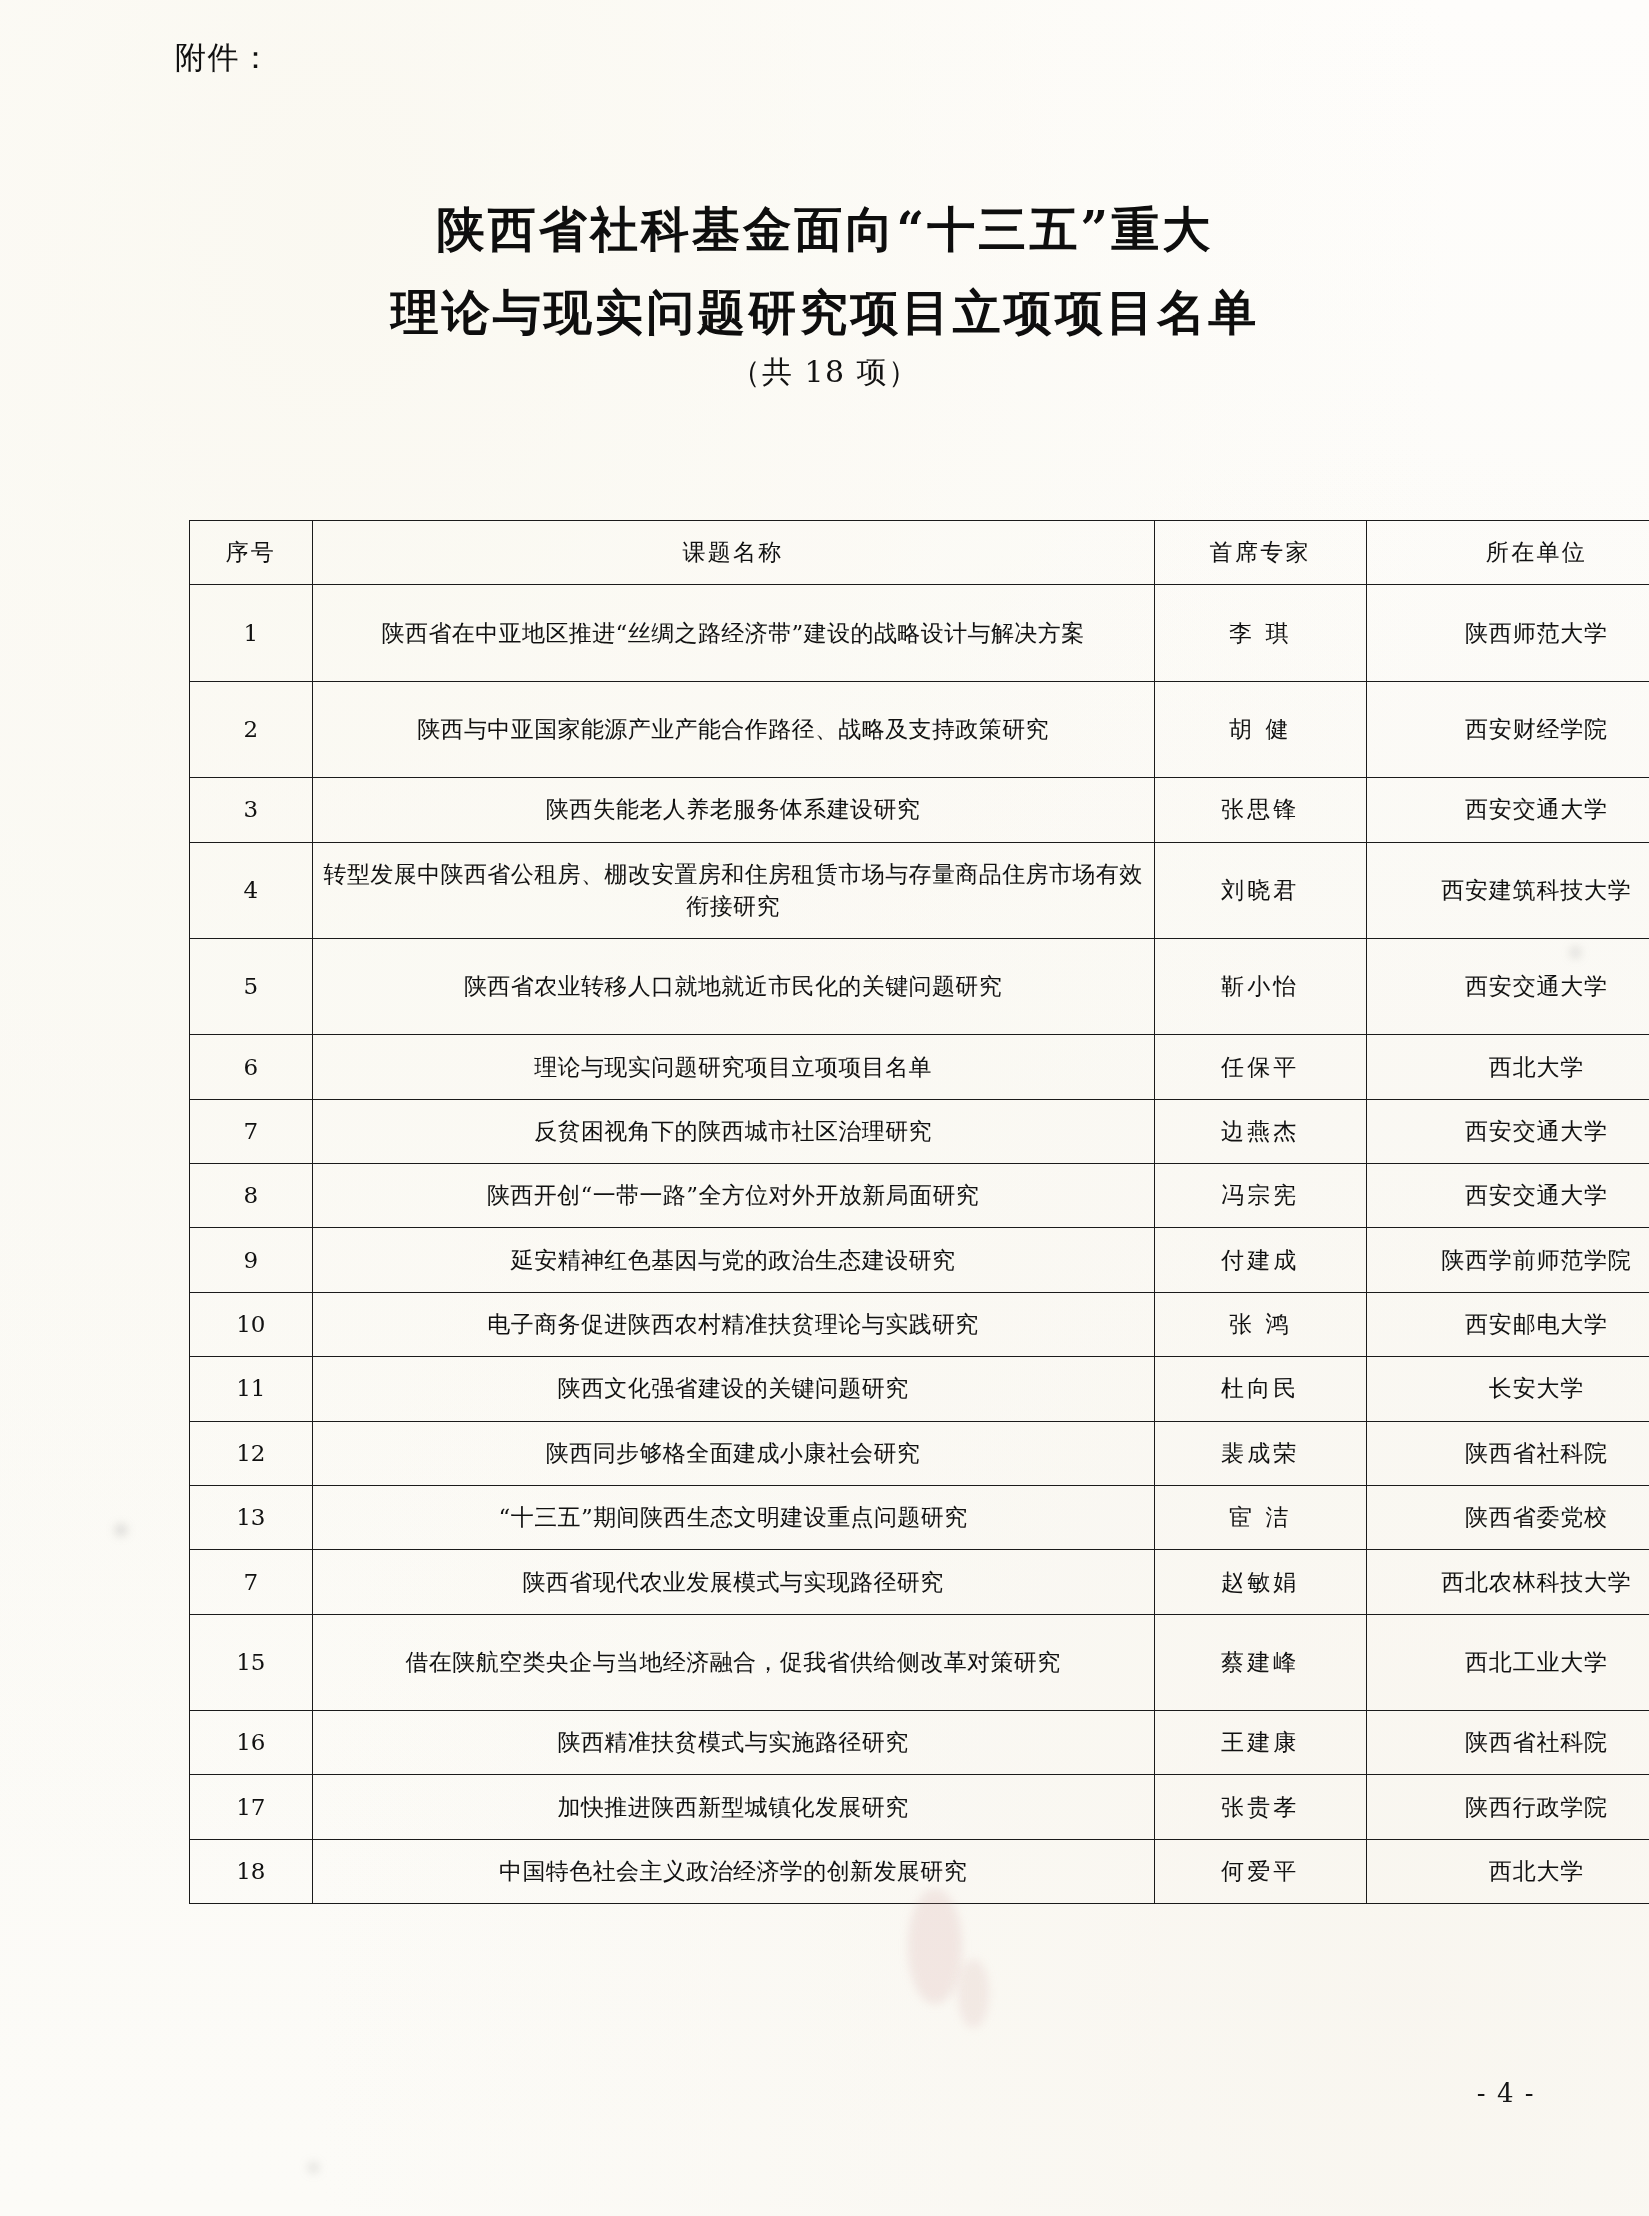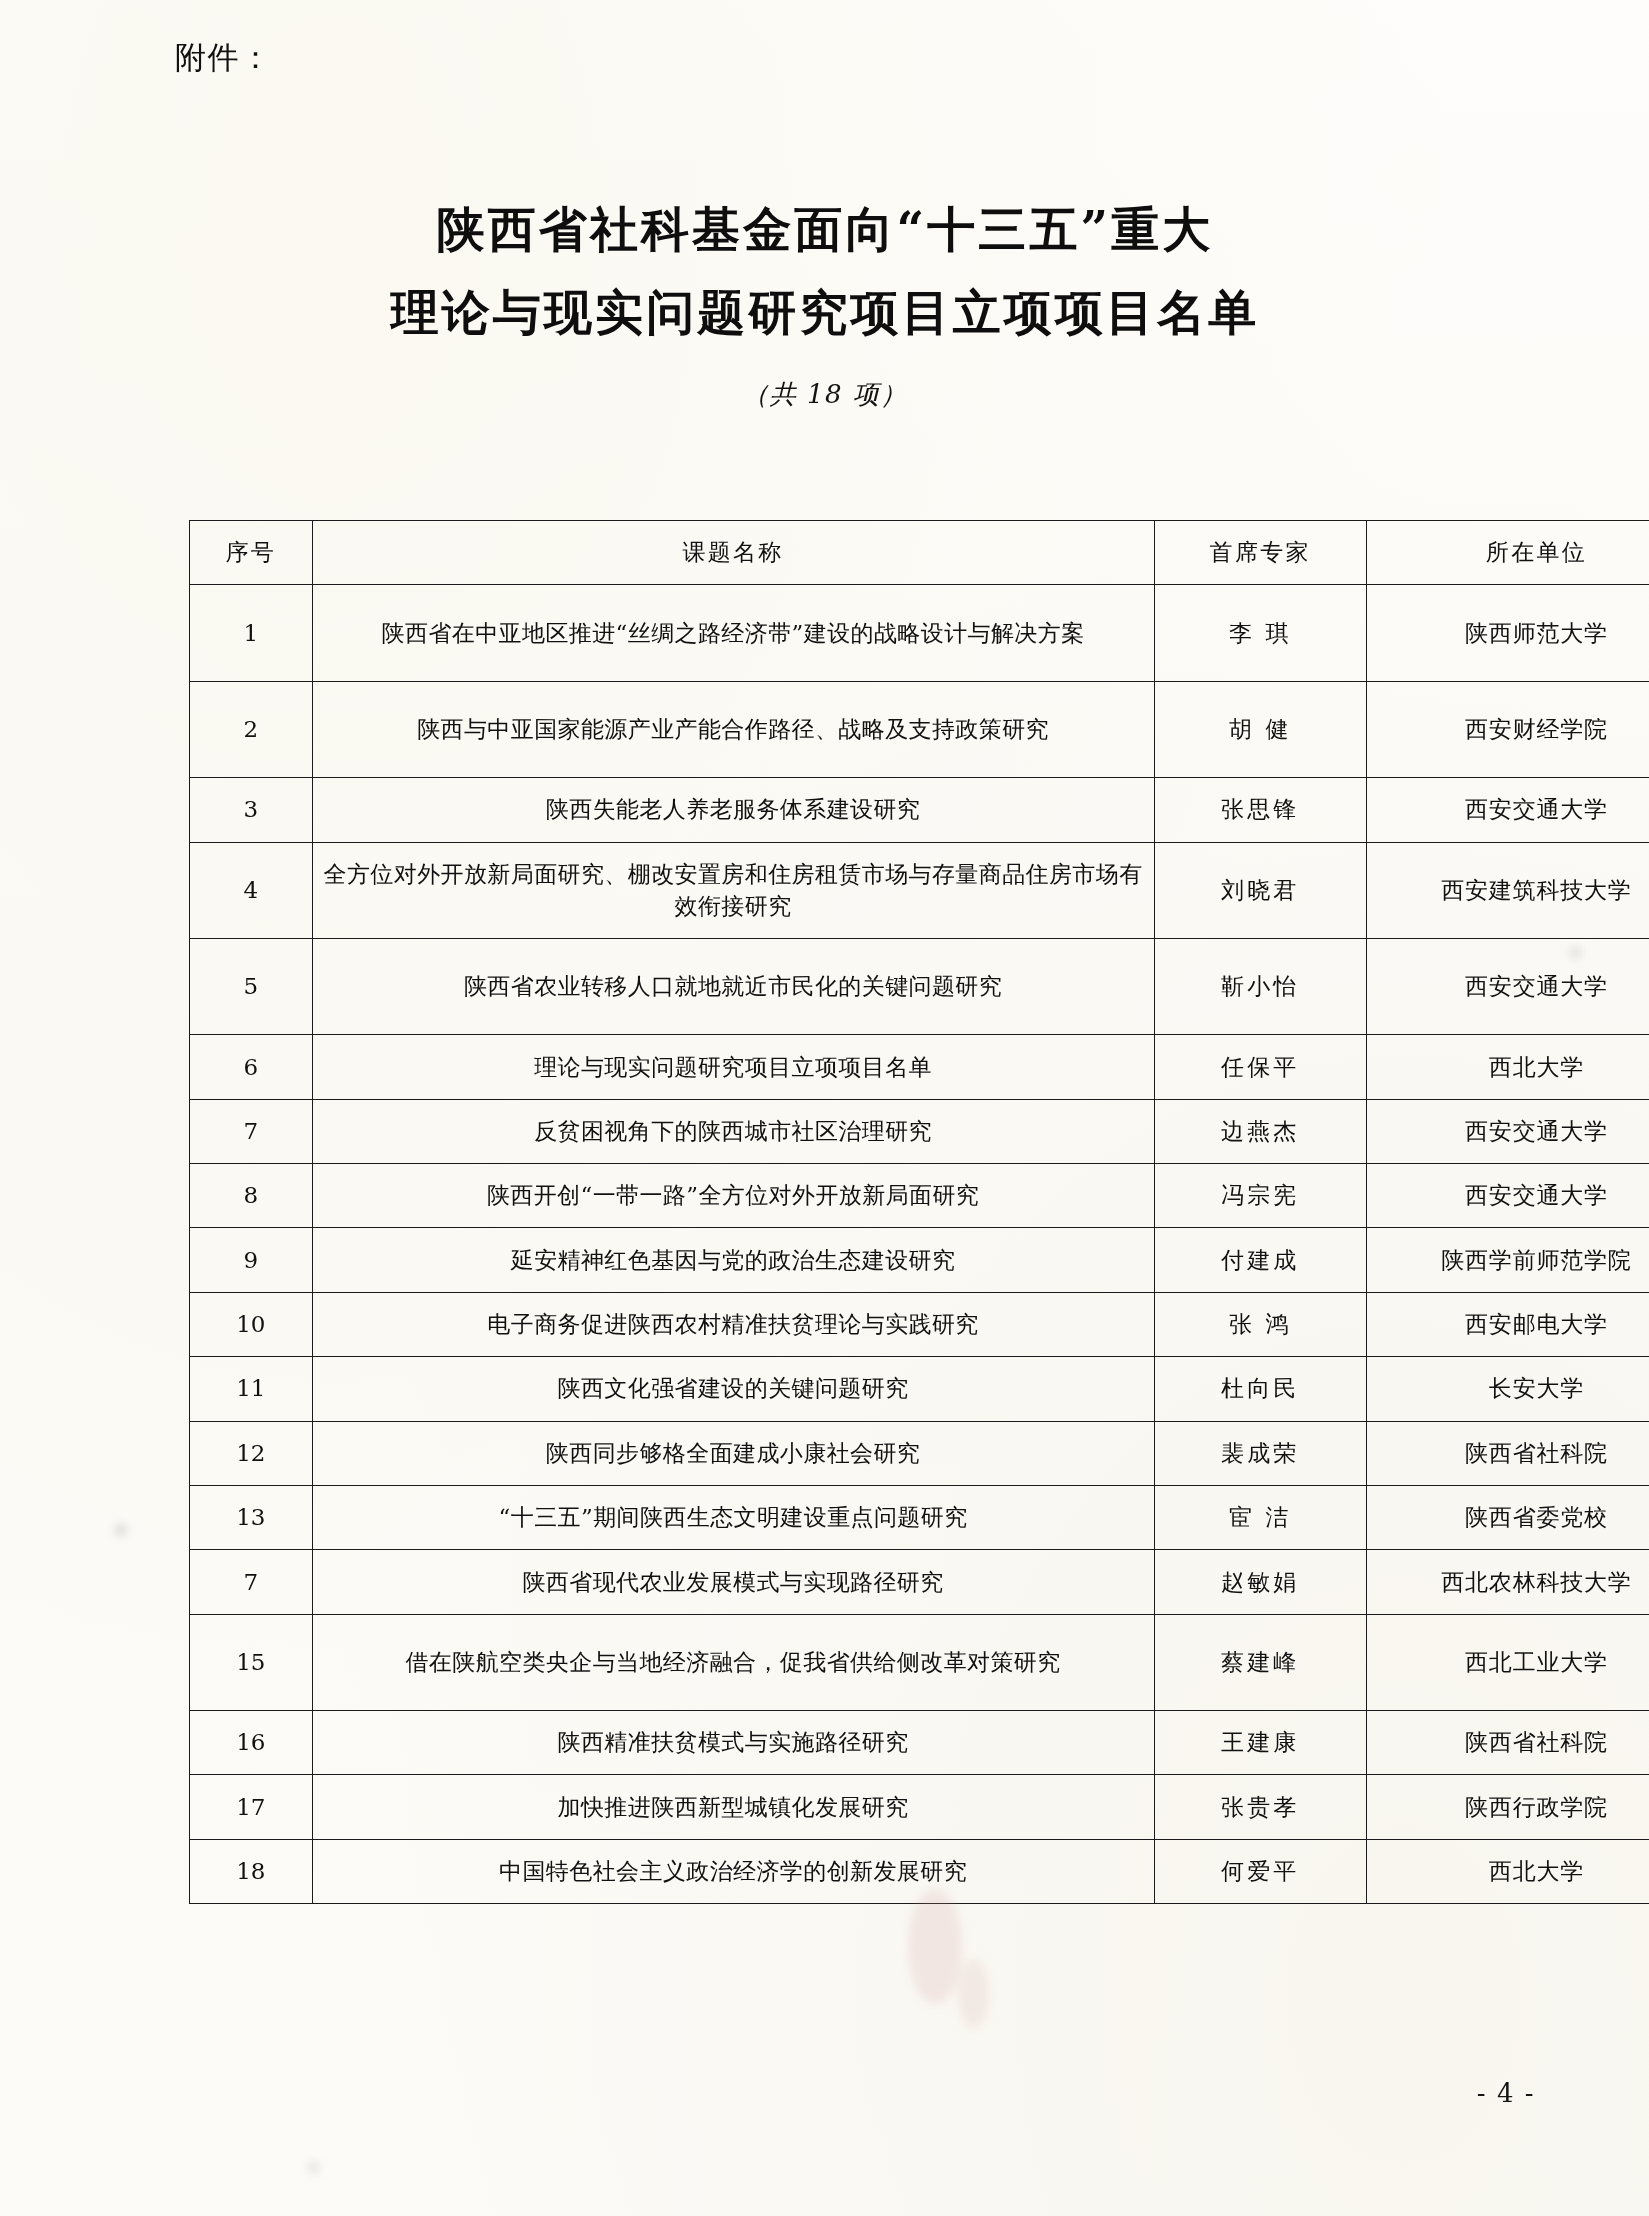--- a/index.html
+++ b/index.html
@@ -51,25 +51,24 @@
   .title-line {
     font-size: 48px;
     font-weight: bold;
     letter-spacing: 3.1px;
     line-height: 1.28;
     color: #0e0e0e;
     font-family: "DejaVu Serif", "Liberation Serif", serif;
     margin-top: 22px;
   }
   .subtitle {
-    margin-top: 33px;
-    font-size: 26px;
+    margin-top: 8px;
+    font-size: 30px;
     letter-spacing: 1.5px;
     color: #131313;
-    font-style: italic;
   }
   table.list {
     position: absolute;
     left: 189px;
     top: 520px;
     width: 1518px;
     border-collapse: collapse;
     table-layout: fixed;
   }
   table.list th, table.list td {
@@ -173,21 +172,21 @@
           <td class="cell-unit">西安财经学院</td>
         </tr>
         <tr class="row-1line">
           <td class="cell-no">3</td>
           <td class="cell-title">陕西失能老人养老服务体系建设研究</td>
           <td class="cell-expert">张思锋</td>
           <td class="cell-unit">西安交通大学</td>
         </tr>
         <tr class="row-2line">
           <td class="cell-no">4</td>
-          <td class="cell-title">全方位对外开放新局面研究、棚改安置房和住房租赁市场与存量商品住房市场有效衔接研究</td>
+          <td class="cell-title">转型发展中陕西省公租房、棚改安置房和住房租赁市场与存量商品住房市场有效衔接研究</td>
           <td class="cell-expert">刘晓君</td>
           <td class="cell-unit">西安建筑科技大学</td>
         </tr>
         <tr class="row-2line">
           <td class="cell-no">5</td>
           <td class="cell-title">陕西省农业转移人口就地就近市民化的关键问题研究</td>
           <td class="cell-expert">靳小怡</td>
           <td class="cell-unit">西安交通大学</td>
         </tr>
         <tr class="row-1line">

